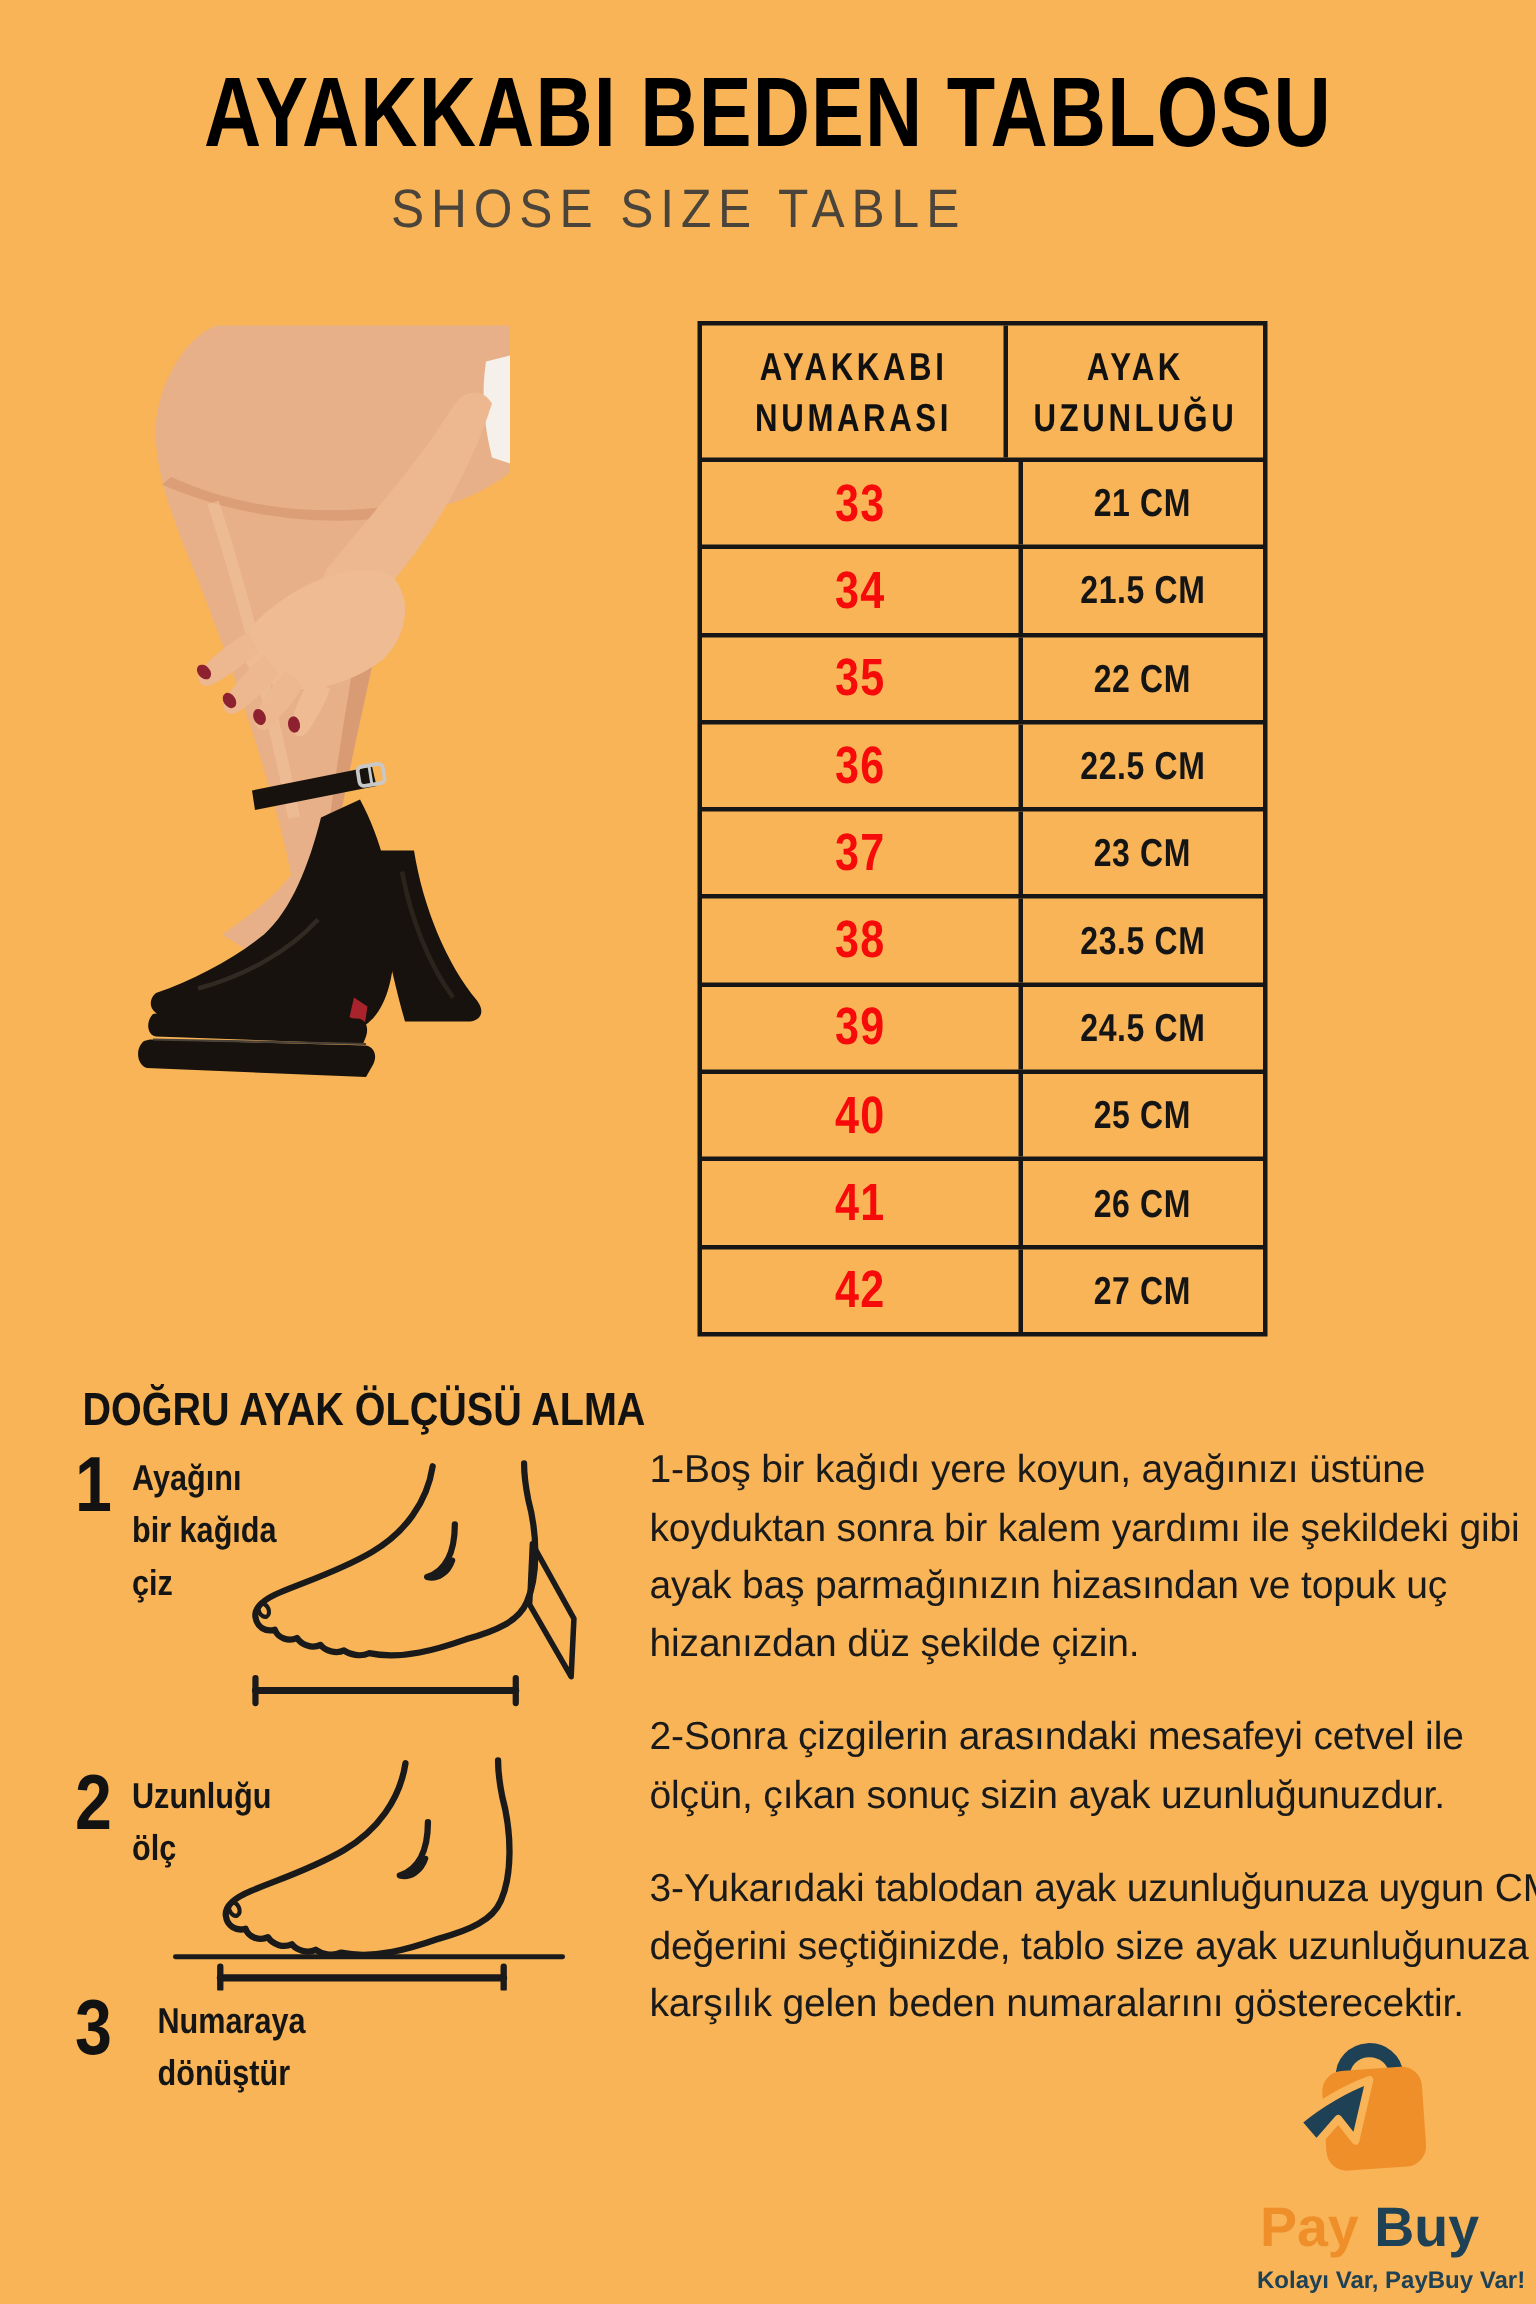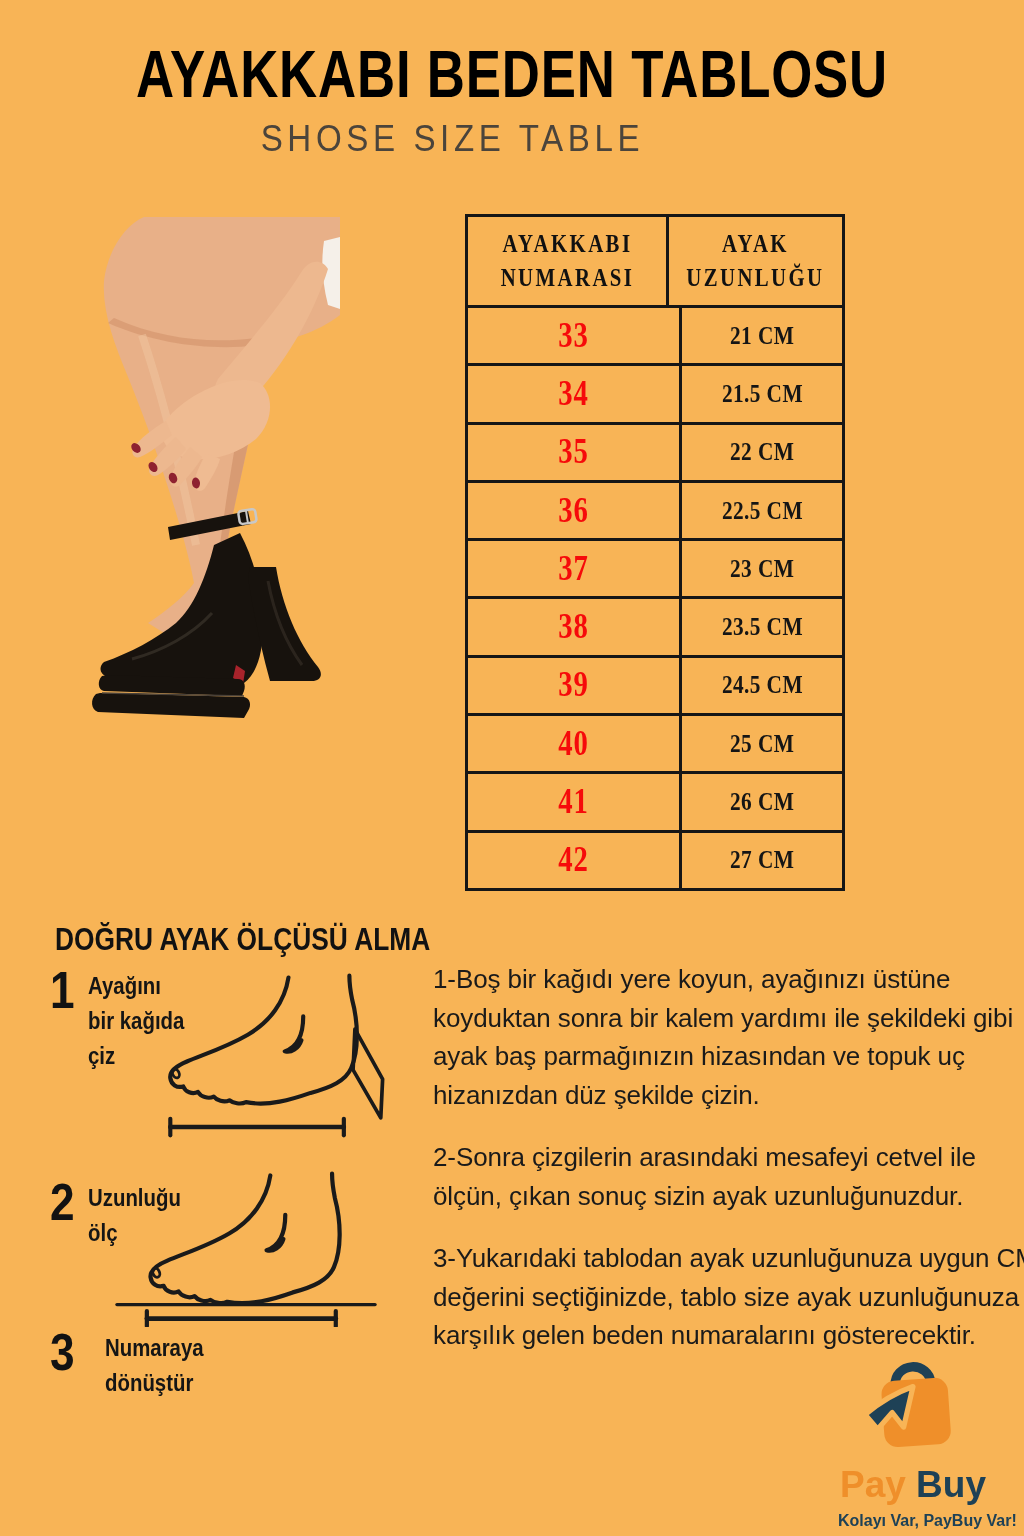--- a/index.html
+++ b/index.html
@@ -14,21 +14,21 @@
 
   .title{position:absolute;left:0;top:36px;width:1024px;text-align:center;
     font-size:66px;font-weight:800;letter-spacing:1px;color:#000000;white-space:pre;}
   .subtitle{position:absolute;left:0;top:118px;width:905px;text-align:center;
     font-size:36px;font-weight:400;letter-spacing:5px;color:#4B443B;white-space:pre;}
   .subtitle .cx{transform:scaleX(.92);}
 
   
   .size-table{position:absolute;left:465px;top:214px;width:380px;height:677px;
     border:3px solid #161616;box-sizing:border-box;display:flex;flex-direction:column;}
-  .trow{display:flex;flex:1;border-top:3px solid #161616;font-family:Liberation Serif, serif;}
+  .trow{display:flex;flex:1;border-top:3px solid #161616;}
   .trow.head{flex:0 0 88px;border-top:none;}
   .cell{display:flex;align-items:center;justify-content:center;box-sizing:border-box;}
   .cell.c1{width:214px;border-right:3px solid #161616;}
   .cell.c2{flex:1;}
   .hcell{font-size:26px;font-weight:800;letter-spacing:3px;line-height:1.32;
     text-align:center;white-space:pre;color:#111;}
   .num{font-size:35px;font-weight:800;color:#F60A0A;letter-spacing:1px;}
   .len{font-size:26px;font-weight:800;color:#151515;letter-spacing:.5px;white-space:pre;}
   .num .cx,.len .cx{transform:scaleX(.82);}
 

